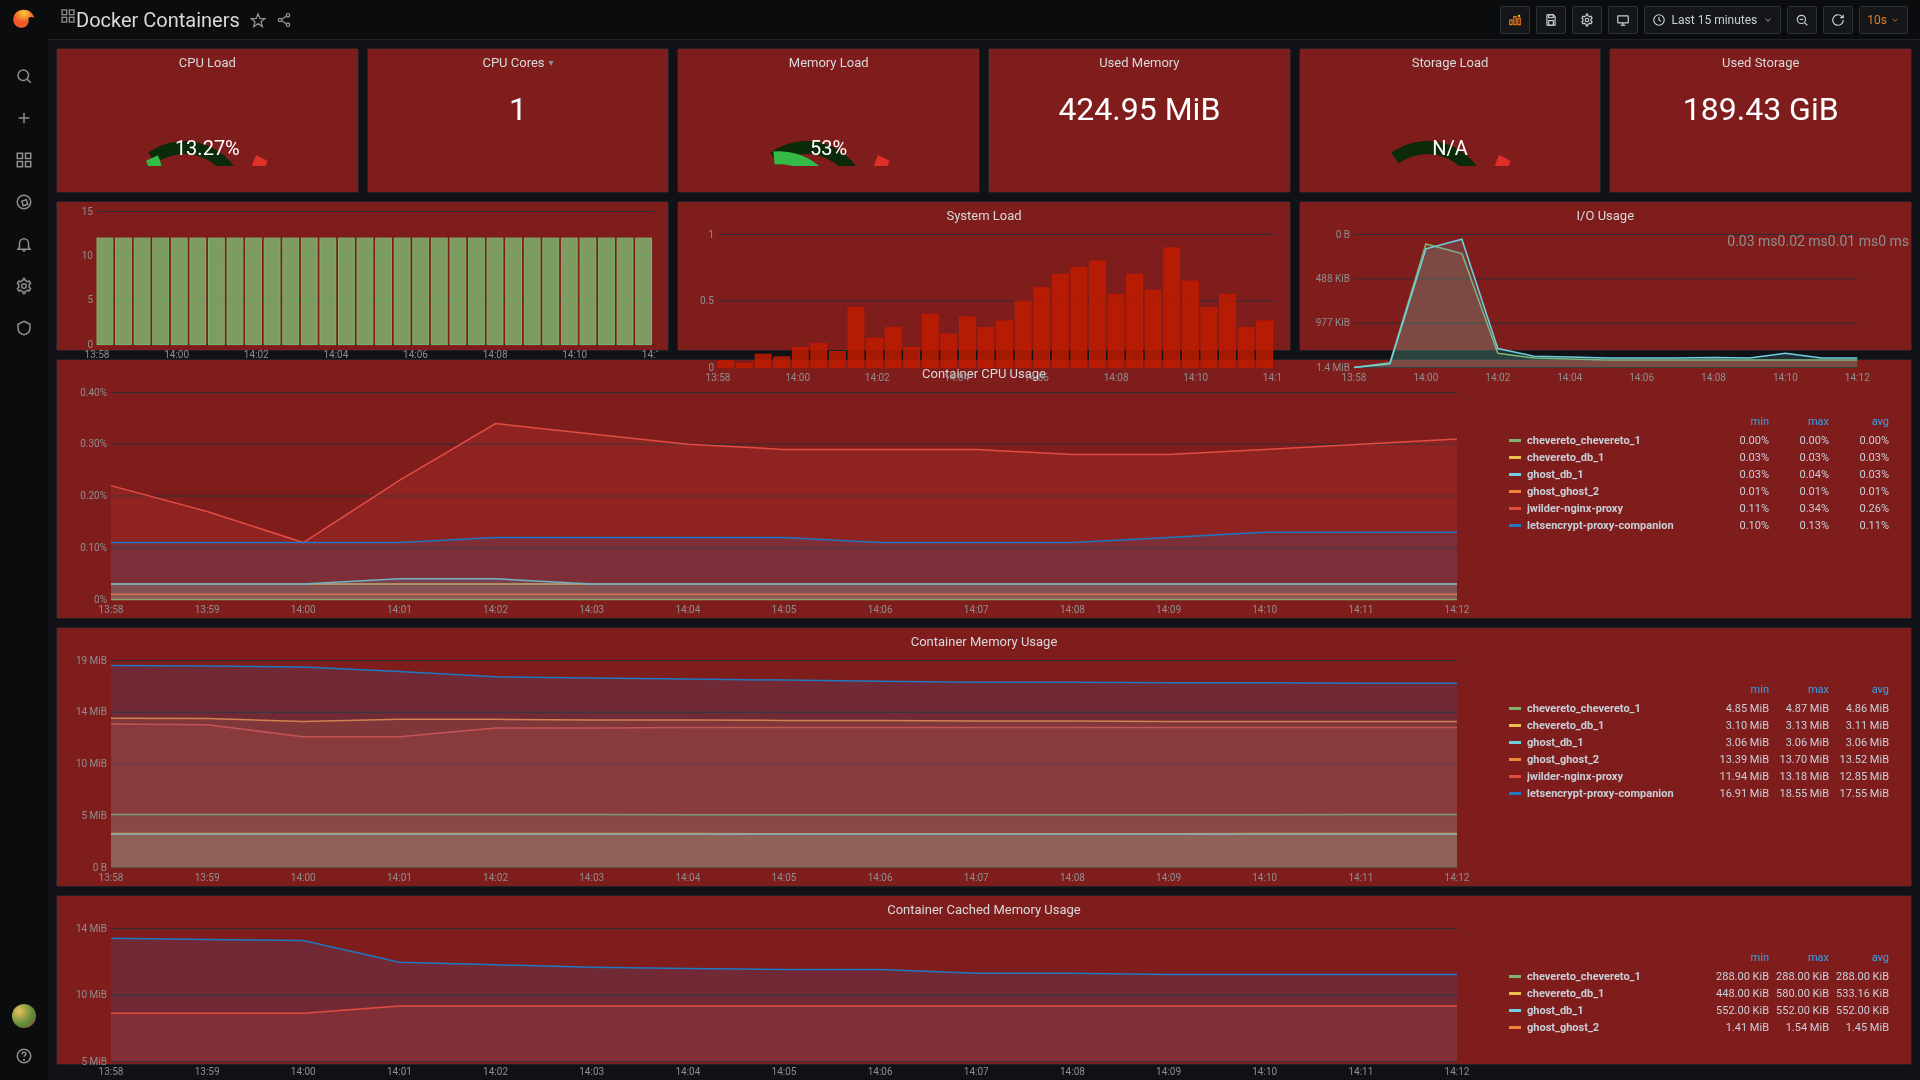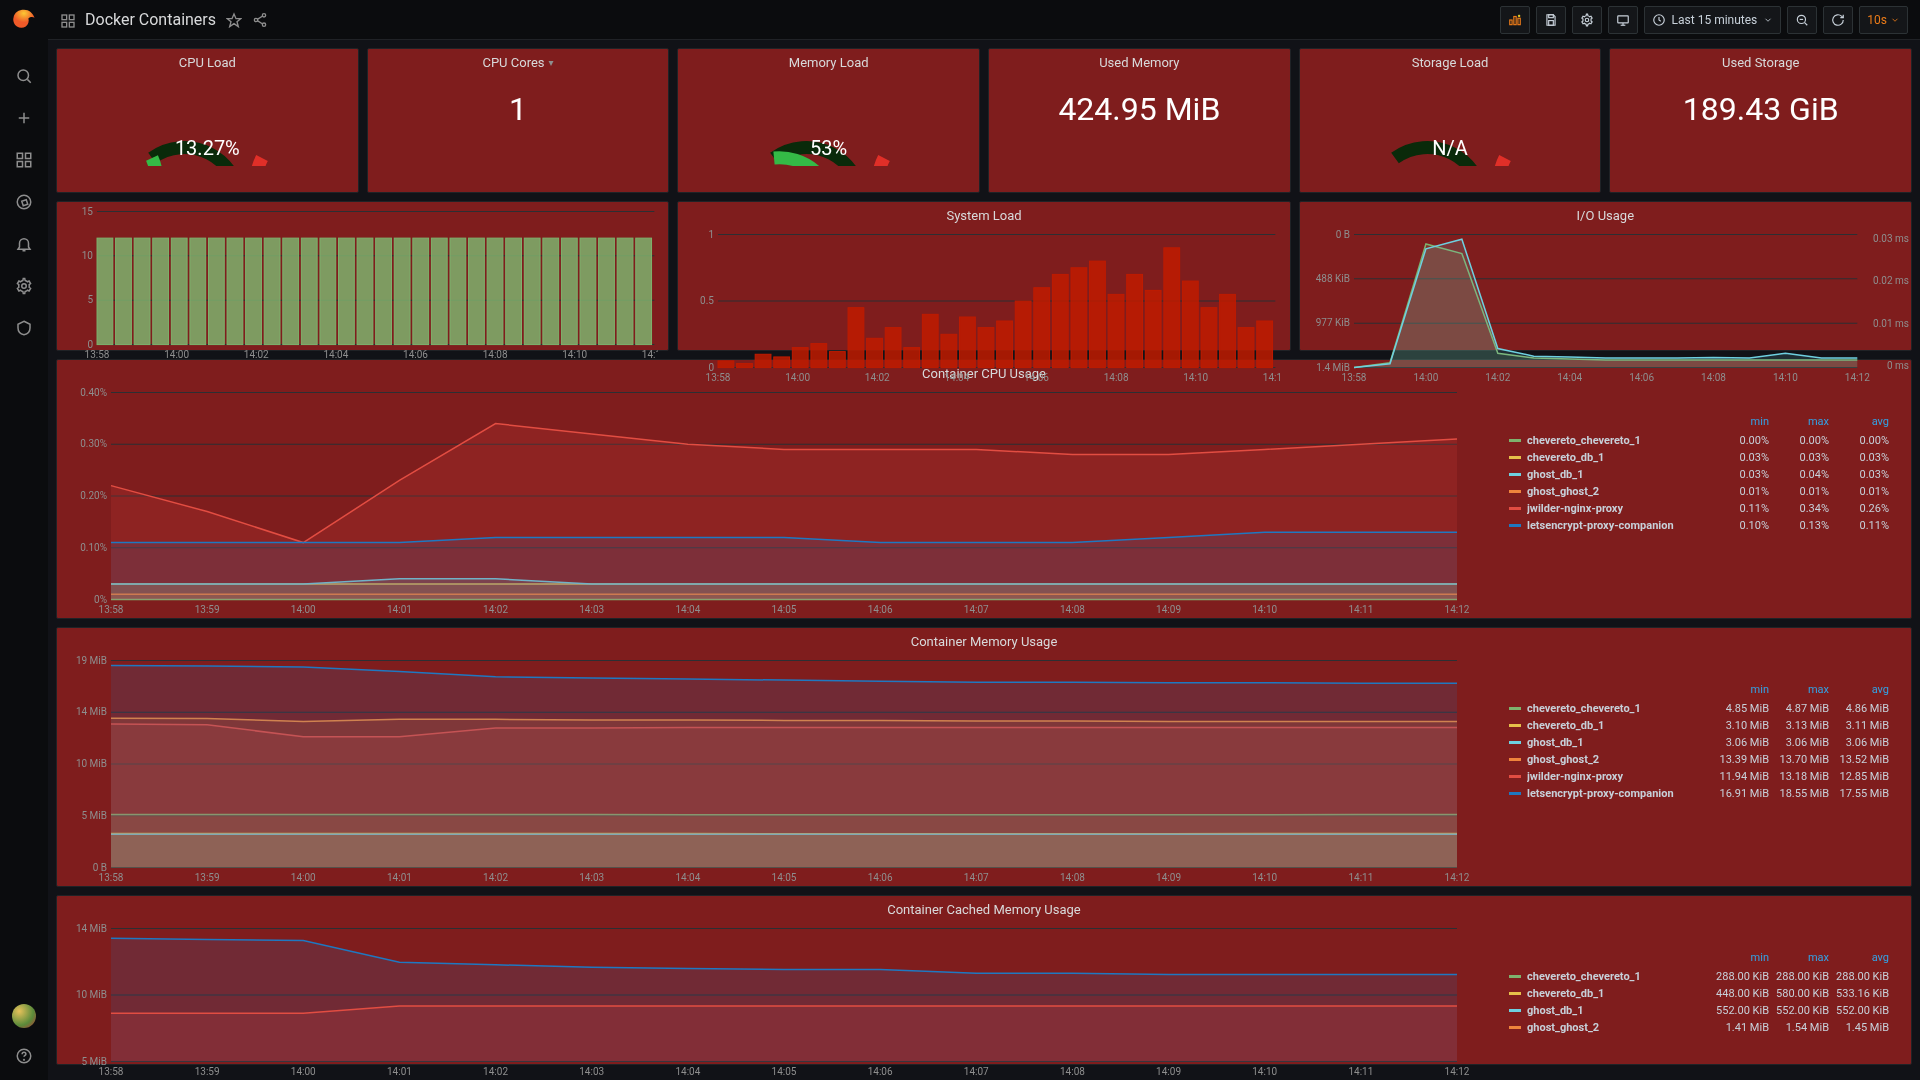--- a/index.html
+++ b/index.html
@@ -6,21 +6,21 @@
 body { background:#111217; color:#d8d9da; font-family:Roboto,"Helvetica Neue",Arial,sans-serif; font-size:12px; overflow:hidden; }
 .app { display:flex; height:1080px; width:1920px; }
 .sidebar { width:48px; background:#0b0c0e; display:flex; flex-direction:column; align-items:center; padding-top:8px; gap:22px; }
 .sidebar .logo { width:28px; height:28px; margin-bottom:8px; }
 .sidebar .nav-icon, .sidebar .bottom-icon { width:20px; height:20px; display:flex; align-items:center; justify-content:center; color:#8e8e8e; cursor:pointer; }
 .sidebar .nav-icon svg, .sidebar .bottom-icon svg { width:18px; height:18px; }
 .sidebar .bottom { margin-top:auto; display:flex; flex-direction:column; align-items:center; gap:18px; padding-bottom:14px; }
 .avatar { width:24px; height:24px; border-radius:50%; background:radial-gradient(circle at 30% 30%,#e6c15a,#5a8a3a 60%,#b33 100%); }
 .main { flex:1; display:flex; flex-direction:column; }
 .topbar { height:40px; background:#0b0c0e; border-bottom:1px solid #202226; display:flex; align-items:center; padding:0 12px; gap:10px; }
-.topbar .title { font-size:16px; color:#d8d9da; display:flex; align-items:flex-end; gap:9px; }
+.topbar .title { font-size:20px; color:#d8d9da; display:flex; align-items:flex-start; gap:0; }
 .topbar .title svg { width:16px; height:16px; }
 .topbar .tb-icon { width:16px; height:16px; color:#8e8e8e; cursor:pointer; }
 .topbar .right { margin-left:auto; display:flex; align-items:flex-end; gap:6px; }
 .tb-btn { background:#141619; border:1px solid #2c3235; border-radius:2px; height:28px; display:flex; align-items:center; justify-content:center; padding:0 7px; color:#c7d0d9; cursor:pointer; }
 .tb-btn svg { width:14px; height:14px; }
 .time-btn { gap:6px; font-size:12px; }
 .refresh-label { color:#eb7b18; font-size:12px; }
 .content { flex:1; padding:8px; display:flex; flex-direction:column; gap:8px; overflow:hidden; }
 .row { display:flex; gap:8px; }
 .panel { background:#7f1d1d; border:1px solid #202226; border-radius:2px; display:flex; flex-direction:column; }
@@ -43,21 +43,21 @@
 .big-panel .chart-body { display:flex; }
 .big-panel .plot-area { flex:1; position:relative; }
 .legend-table { width:400px; padding:4px 12px 0 8px; font-size:11px;margin-top:24px; }
 .legend-table .hdr { display:flex; color:#33a2e5; padding-bottom:4px; }
 .legend-table .hdr .lname { flex:1; }
 .legend-table .hdr .v { width:60px; text-align:right; }
 .legend-row { display:flex; align-items:center; padding:2px 0; color:#c7d0d9; }
 .legend-row .swatch { width:12px; height:3px; margin-right:6px; }
 .legend-row .lname { flex:1; white-space:nowrap; overflow:hidden; text-overflow:ellipsis;font-weight:bold; }
 .legend-row .v { width:60px; text-align:right; }
-.io-right-axis { position:absolute; right:2px; top:8px; bottom:18px; display:flex; flex-direction:column; justify-content:space-between; font-size:10px; color:#8e8e8e; text-align:right; }
+.io-right-axis { position:absolute; right:2px; top:8px; bottom:18px; display:flex; justify-content:space-between; font-size:14px; color:#8e8e8e; text-align:right; }
 </style>
 </head>
 <body>
 
 <div class="app">
 
   <div class="sidebar">
     <div class="logo">
       <svg viewBox="0 0 32 32">
           <defs>

